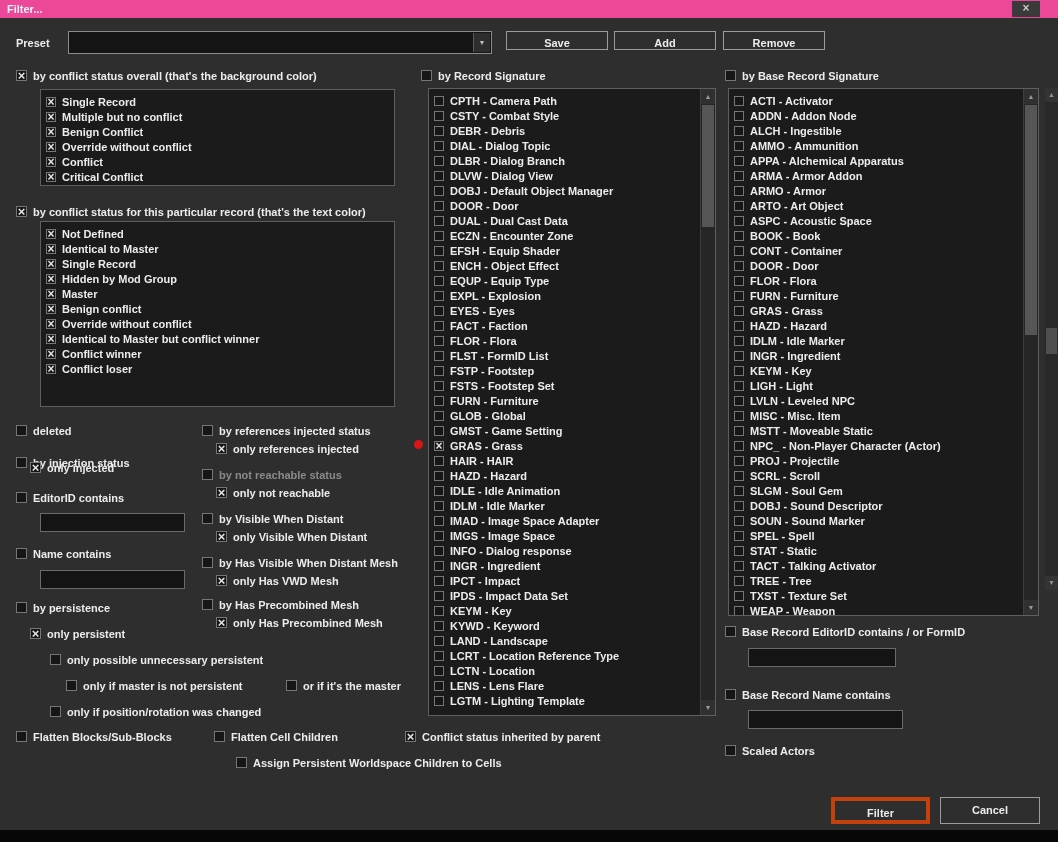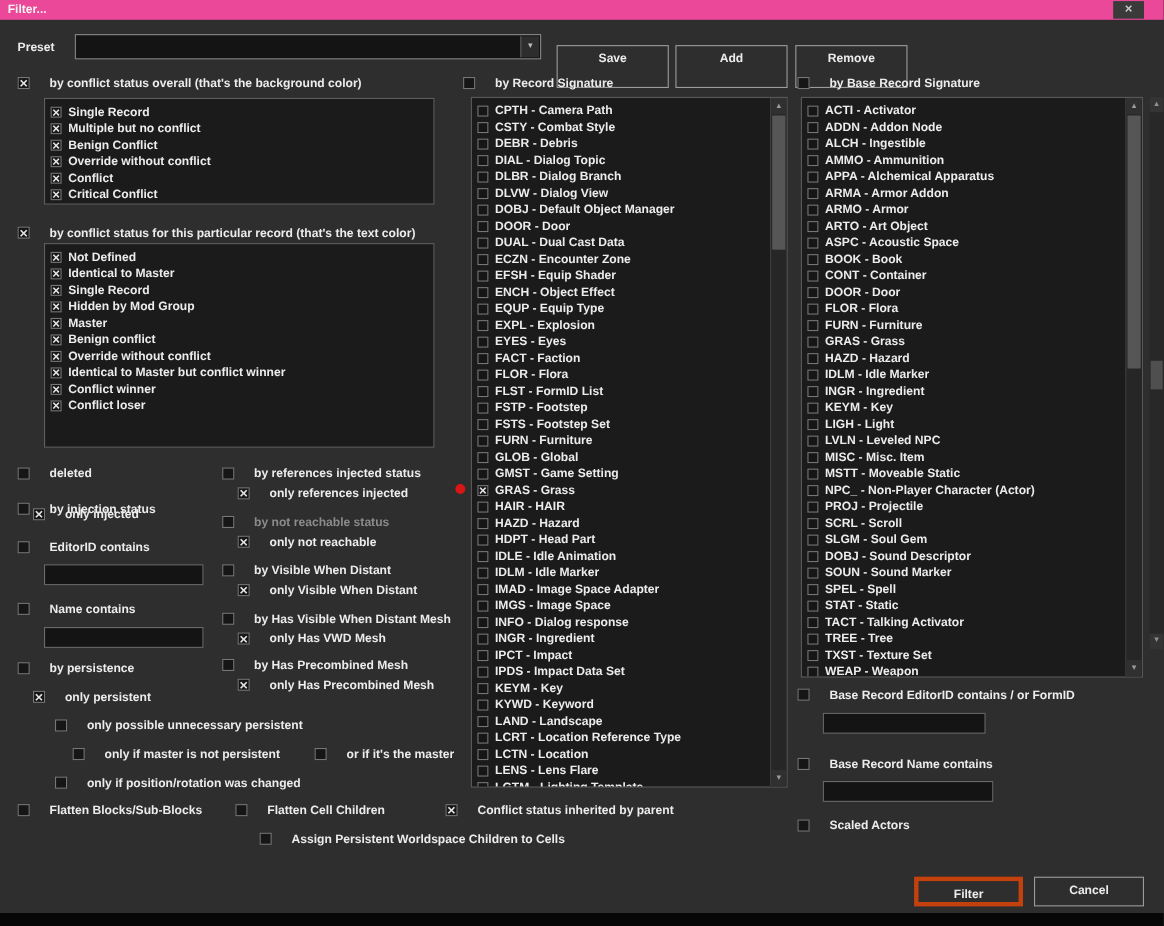--- a/index.html
+++ b/index.html
@@ -8,36 +8,36 @@
     position:relative; overflow:hidden;
     background:#2e2e2e;
     font-family:"Liberation Sans", sans-serif;
     font-size:11px; font-weight:bold; color:#ececec;
   }
   .abs{position:absolute;}
   .titlebar{position:absolute;left:0;top:0;right:0;height:18px;background:#ec4899;}
   .title{position:absolute;left:7px;top:3px;font-size:11px;color:#f2f2f2;white-space:nowrap;}
   .close-btn{position:absolute;right:18px;top:1px;width:28px;height:16px;background:#3a3a3a;color:#c8c8c8;text-align:center;line-height:15px;font-size:12px;}
   .label{white-space:nowrap;}
-  .chk{position:absolute;display:flex;align-items:center;gap:18px;white-space:nowrap;height:13px;}
+  .chk{position:absolute;display:flex;align-items:center;gap:6px;white-space:nowrap;height:13px;}
   .box{width:11px;height:11px;background:#161616;border:1px solid #767676;position:relative;flex:0 0 auto;}
   .box.checked::after{content:"×";position:absolute;left:0;top:0;width:9px;height:9px;color:#e6e6e6;font-size:13px;line-height:9px;text-align:center;font-weight:bold;}
   .chk.disabled > span:last-child{color:#8b8b8b;}
   .listbox{position:absolute;background:#1b1b1b;border:1px solid #5f5f5f;overflow:hidden;padding-top:4px;}
   .lrow{height:15px;display:flex;align-items:center;gap:6px;padding-left:5px;white-space:nowrap;}
   .lrow .box{width:10px;height:10px;}
   .lrow .box.checked::after{width:8px;height:8px;font-size:12px;line-height:8px;}
   .scrollbar{position:absolute;top:0;right:0;bottom:0;width:15px;background:#262626;border-left:1px solid #3d3d3d;}
   .sb-arrow{position:absolute;left:0;width:14px;height:15px;background:#303030;color:#9a9a9a;font-size:7px;text-align:center;line-height:15px;}
   .sb-arrow.up{top:0;}
   .sb-arrow.down{bottom:0;}
   .sb-thumb{position:absolute;left:1px;width:12px;background:#565656;}
   .tin{position:absolute;height:19px;background:#141414;border:1px solid #6a6a6a;color:#ececec;font-family:inherit;font-size:11px;font-weight:bold;padding:0 3px;}
   .btn{position:absolute;background:#2e2e2e;border:1px solid #9c9c9c;color:#ececec;text-align:center;white-space:nowrap;}
-  .btn-sm{height:39px;line-height:23px;margin-top:10px;}
+  .btn-sm{height:19px;line-height:23px;}
   .btn-lg{height:27px;line-height:25px;}
   .btn.primary{border:4px solid #c2410c;}
   .combo{position:absolute;background:#141414;border:1px solid #8a8a8a;}
   .combo-value{position:absolute;left:4px;top:3px;}
   .combo-arrow{position:absolute;right:1px;top:1px;bottom:1px;width:17px;background:#2d2d2d;border-left:1px solid #5a5a5a;color:#bdbdbd;font-size:7px;text-align:center;line-height:19px;}
   .red-dot{position:absolute;width:9px;height:9px;border-radius:50%;background:#d81616;}
   .bottom-strip{position:absolute;left:0;right:0;bottom:0;height:12px;background:#070707;}
   .win-scroll{position:absolute;right:0;top:88px;width:13px;height:502px;background:#282828;}
   .ws-arrow{position:absolute;left:0;width:13px;height:14px;color:#8f8f8f;font-size:7px;text-align:center;line-height:14px;background:#343434;}
   .ws-thumb{position:absolute;left:1px;width:11px;height:26px;background:#4f4f4f;top:240px;}
@@ -287,24 +287,20 @@
     <div class="lrow">
       <span class="box"></span>
       <span>HAIR - HAIR</span>
     </div>
 
     <div class="lrow">
       <span class="box"></span>
       <span>HAZD - Hazard</span>
     </div>
 
-    <div class="lrow">
-      <span class="box"></span>
-      <span>HDPT - Head Part</span>
-    </div>
 
     <div class="lrow">
       <span class="box"></span>
       <span>IDLE - Idle Animation</span>
     </div>
 
     <div class="lrow">
       <span class="box"></span>
       <span>IDLM - Idle Marker</span>
     </div>

